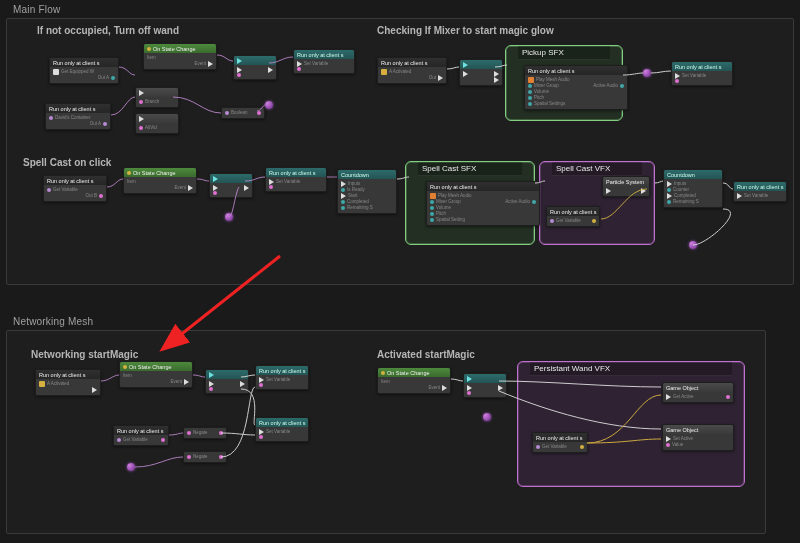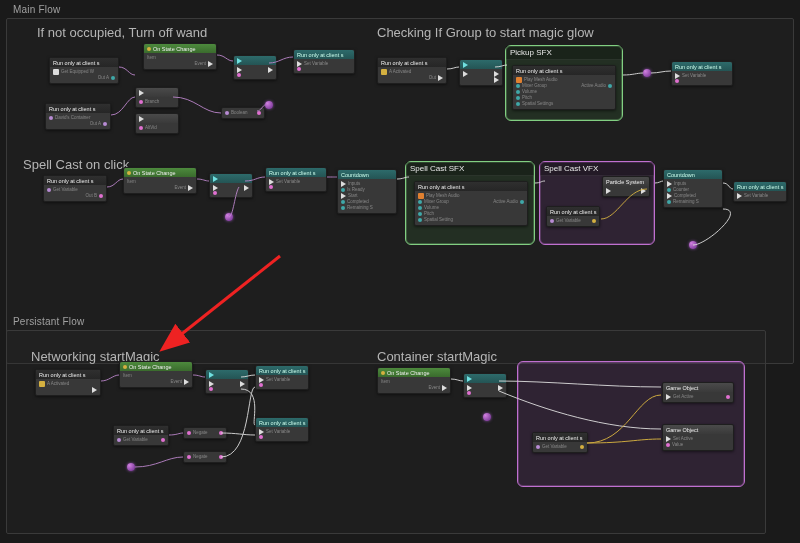--- a/index.html
+++ b/index.html
@@ -33,25 +33,25 @@
     position:absolute;
     border:1px solid var(--panel-border);
     background: rgba(42,42,42,.25);
     border-radius:2px;
   }
   .section-title {
     position:absolute; top:-15px; left:6px;
     font-size:10px; color:#a0a0a0; letter-spacing:.2px;
   }
   .sub-title {
-    position:absolute; font-size:13px; color:#b5b5b5;
+    position:absolute; font-size:10px; color:#b5b5b5;font-weight:bold;
   }
   .comment-box {
     position:absolute; border:1px solid; border-radius:6px;
-    padding:3px 4px;
+    padding:3px 16px;
   }
   .comment-box.green { border-color:var(--accent-green-border);
     background:rgba(60,130,60,.18); box-shadow: inset 0 0 0 1px rgba(130,207,130,.3);}
   .comment-box.purple { border-color:var(--accent-purple-border);
     background:rgba(130,60,150,.18); box-shadow: inset 0 0 0 1px rgba(192,112,208,.3);}
   .comment-title {
     font-size:8px; color:#e8e8e8; background:rgba(0,0,0,.25);
     padding:2px 4px; margin:-3px -4px 3px; border-bottom:1px solid rgba(255,255,255,.08);
   }
   .node {
@@ -87,25 +87,25 @@
   .mini-ic.orange { background:var(--accent-orange);}
   .mini-ic.yellow { background:var(--accent-yellow);}
   svg.wires { position:absolute; left:0; top:0; pointer-events:none; }
   .arrow {
     position:absolute; pointer-events:none;
   }
 </style>
 </head>
 <body>
 
-<div class="section" style="left:6px; top:18px; width:788px; height:346px;">
+<div class="section" style="left:6px; top:18px; width:788px; height:267px;">
   <div class="section-title">Main Flow</div>
 
   <div class="sub-title" style="left:30px; top:6px;">If not occupied, Turn off wand</div>
-  <div class="sub-title" style="left:370px; top:6px;">Checking If Group to start magic glow</div>
+  <div class="sub-title" style="left:370px; top:6px;">Checking If Mixer to start magic glow</div>
   <div class="sub-title" style="left:16px; top:138px;">Spell Cast on click</div>
 
   <div class="node" style="left:42px; top:38px; width:70px;">
     <div class="hdr dark">
         <span>Run only at client s</span>
       </div>
     <div class="body">
       <div class="row">
           <span class="mini-ic"></span>
         <span>Get Equipped W</span>
@@ -513,24 +513,24 @@
       <path d="M716 164 C722 164 722 170 726 170"></path>
       <path d="M716 190 C740 190 700 226 686 226"></path>
     </g>
     <g stroke="#d4b040" stroke-width="1" fill="none" opacity=".9">
       <path d="M594 200 C610 200 620 170 640 170"></path>
     </g>
   </svg>
 </div>
 
 <div class="section" style="left:6px; top:330px; width:760px; height:204px;">
-  <div class="section-title">Persistant Flow</div>
+  <div class="section-title">Networking Mesh</div>
 
   <div class="sub-title" style="left:24px; top:18px;">Networking startMagic</div>
-  <div class="sub-title" style="left:370px; top:18px;">Container startMagic</div>
+  <div class="sub-title" style="left:370px; top:18px;">Activated startMagic</div>
 
   <div class="node" style="left:28px; top:38px; width:66px;">
     <div class="hdr dark">
         <span>Run only at client s</span>
       </div>
     <div class="body">
       <div class="row">
           <span class="mini-ic yellow"></span>
         <span>A Activated</span>
         </div>
@@ -659,20 +659,21 @@
         <span class="pin exec" style="margin-left:auto;"></span>
         </div>
       <div class="row">
           <span class="pin pink"></span>
         </div>
     </div>
   </div>
   <div class="blob" style="left:476px; top:82px;"></div>
 
   <div class="comment-box purple" style="left:510px; top:30px; width:228px; height:126px;">
+    <div class="comment-title">Persistant Wand VFX</div>
 
     <div class="node" style="position:absolute; left:144px; top:20px; width:72px;">
       <div class="hdr grey">
           <span>Game Object</span>
         </div>
       <div class="body">
           <div class="row">
             <span class="pin exec"></span>
         <span>Get Active</span>
         <span class="pin pink" style="margin-left:auto;"></span>

